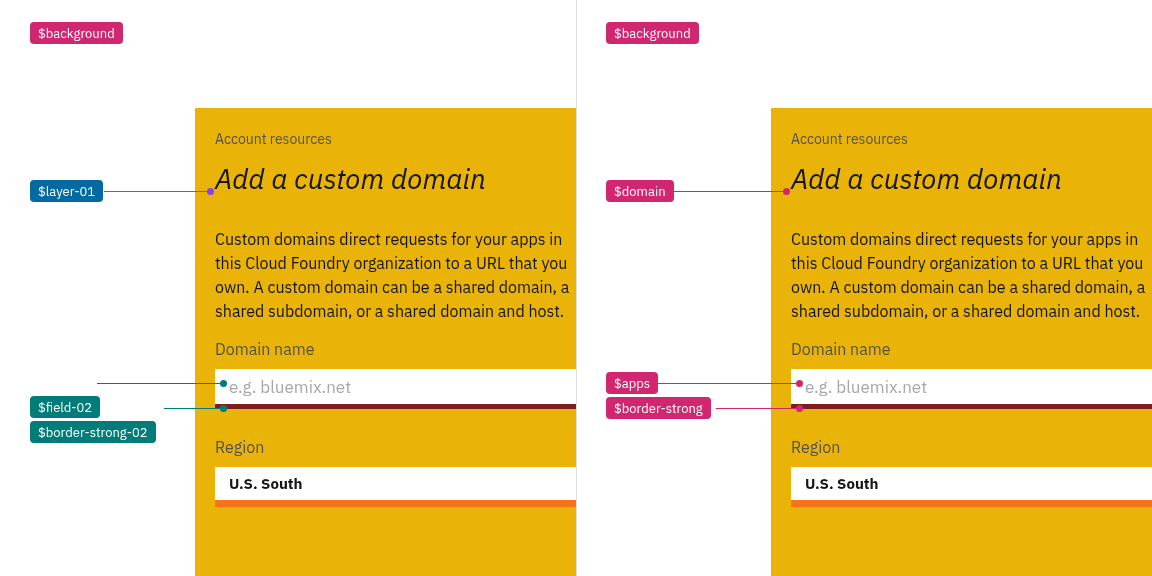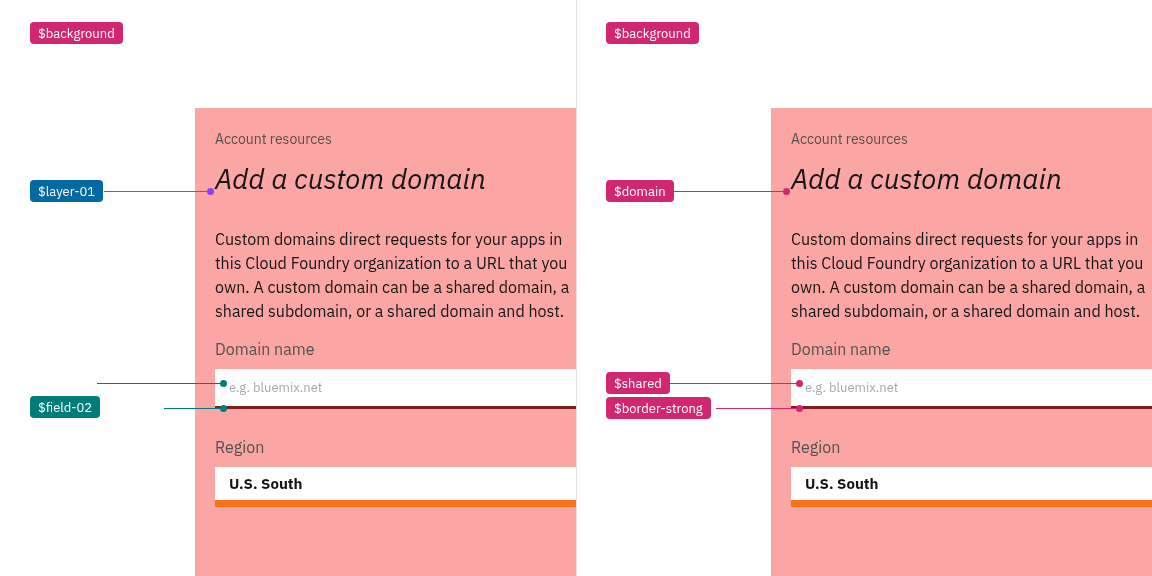--- a/index.html
+++ b/index.html
@@ -26,21 +26,21 @@
     width: 1px;
     height: 576px;
     background: #e0e0e0;
   }
   .panel {
     position: absolute;
     left: 195px;
     top: 108px;
     width: 381px;
     height: 468px;
-    background: #fca5a5;
+    background: #eab308;
     padding: 22px 0 0 20px;
   }
   .eyebrow {
     font-size: 14px;
     color: #525252;
     margin-bottom: 12px;
   }
   .title {
     font-size: 28px;
     font-weight: 400;
@@ -59,23 +59,23 @@
   .field-label {
     font-size: 16px;
     color: #525252;
     margin-bottom: 10px;
   }
   .text-input {
     width: 361px;
     height: 40px;
     background: #ffffff;
     border: none;
-    border-bottom: 3px solid #7f1d1d;
+    border-bottom: 5px solid #7f1d1d;
     padding: 0 14px;
-    font-size: 13px;
+    font-size: 17px;
     color: #161616;
     font-family: inherit;
     outline: none;
     display: flex;
     align-items: center;
   }
   .text-input.placeholder { color: #a8a8a8; }
   .select-wrap {
     margin-top: 28px;
   }
@@ -137,20 +137,21 @@
   <span class="token t-magenta" style="left:30px; top:22px;">$background</span>
 
   <span class="token t-purple" style="left:30px; top:180px;">$layer-01</span>
   <div class="lead l-purple" style="left:104px; top:191px; width:106px;"></div>
   <div class="dot l-purple" style="left:207px; top:188px;"></div>
 
   <span class="token t-teal" style="left:30px; top:372px;">$field-02</span>
   <div class="lead l-teal" style="left:97px; top:383px; width:126px;"></div>
   <div class="dot l-teal" style="left:220px; top:380px;"></div>
 
+  <span class="token t-teal" style="left:30px; top:397px;">$border-strong-02</span>
   <div class="lead l-teal" style="left:164px; top:408px; width:59px;"></div>
   <div class="dot l-teal" style="left:220px; top:405px;"></div>
 
   <div class="panel">
     <div class="eyebrow">Account resources</div>
     <div class="title">Add a custom domain</div>
     <div class="desc">Custom domains direct requests for your apps in this Cloud Foundry organization to a URL that you own. A custom domain can be a shared domain, a shared subdomain, or a shared domain and host.</div>
 
     <div class="field-label">Domain name</div>
     <div class="text-input placeholder">e.g. bluemix.net</div>
@@ -163,21 +164,21 @@
 </div>
 
 <div class="half right">
 
   <span class="token t-magenta" style="left:30px; top:22px;">$background</span>
 
   <span class="token t-magenta" style="left:30px; top:180px;">$domain</span>
   <div class="lead l-magenta" style="left:80px; top:191px; width:130px;"></div>
   <div class="dot l-magenta" style="left:207px; top:188px;"></div>
 
-  <span class="token t-magenta" style="left:30px; top:372px;">$shared</span>
+  <span class="token t-magenta" style="left:30px; top:372px;">$apps</span>
   <div class="lead l-magenta" style="left:76px; top:383px; width:147px;"></div>
   <div class="dot l-magenta" style="left:220px; top:380px;"></div>
 
   <span class="token t-magenta" style="left:30px; top:397px;">$border-strong</span>
   <div class="lead l-magenta" style="left:140px; top:408px; width:83px;"></div>
   <div class="dot l-magenta" style="left:220px; top:405px;"></div>
 
   <div class="panel">
     <div class="eyebrow">Account resources</div>
     <div class="title">Add a custom domain</div>

